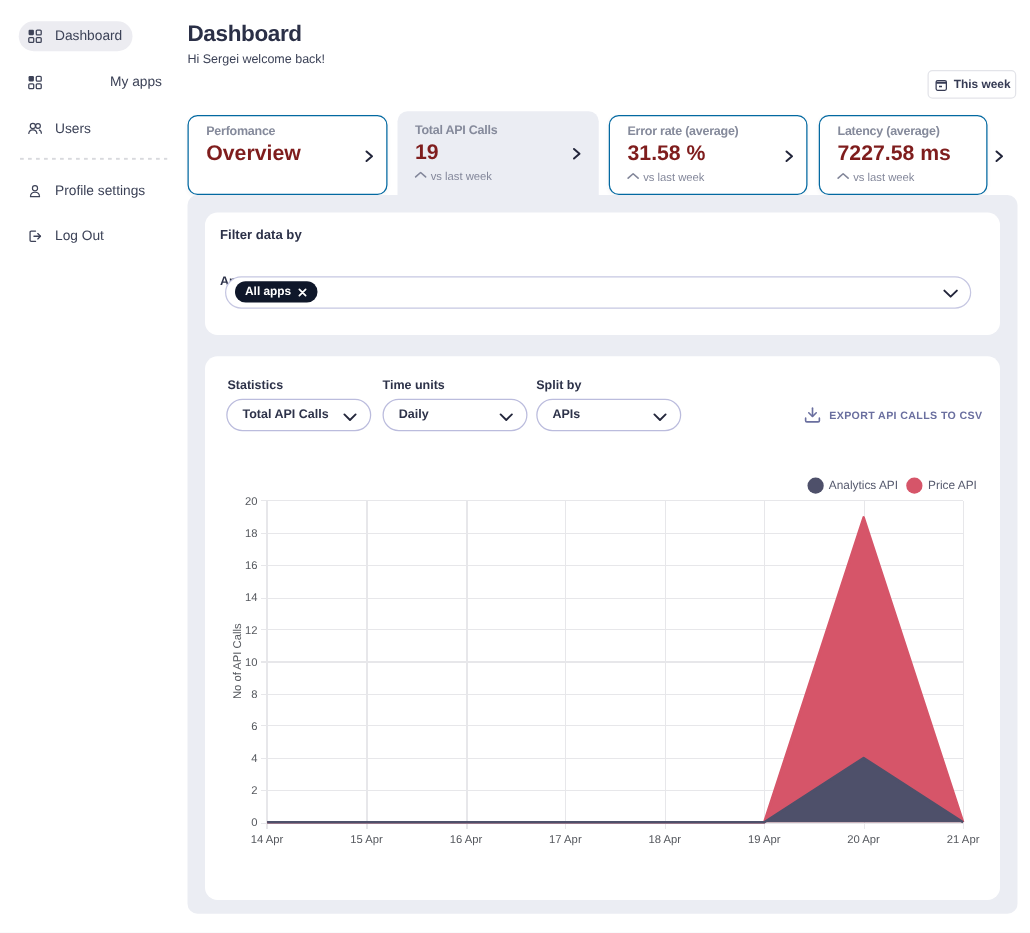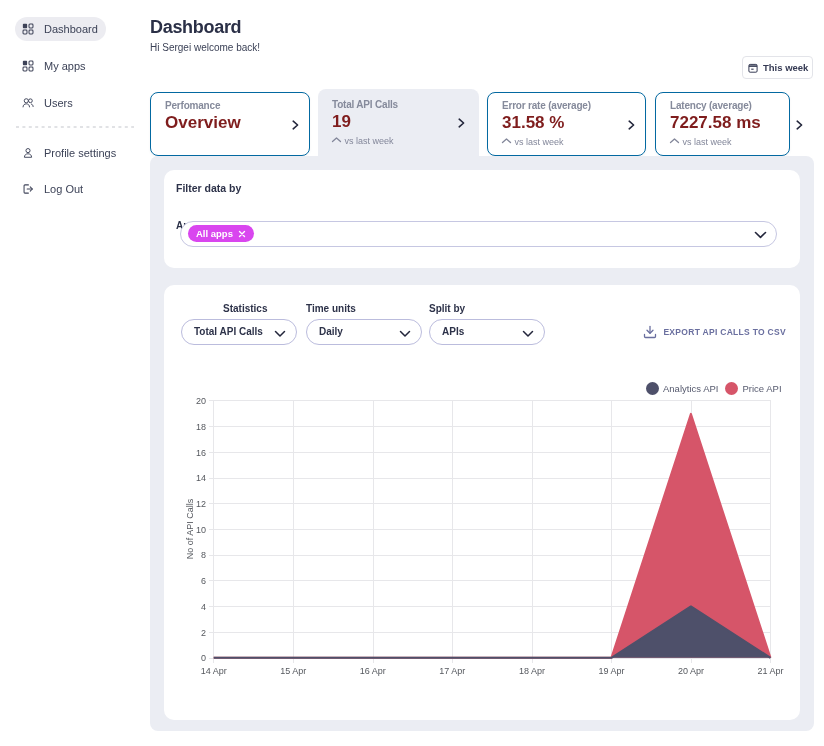--- a/index.html
+++ b/index.html
@@ -31,21 +31,21 @@
 
 
 .panel { position:absolute; left:150px; top:156px; width:664px; height:575px; background:#ebedf3; border-radius:8px; }
 
 
 .card { position:absolute; background:#fff; border-radius:10px; }
 .filter-card { left:164px; top:170px; width:636px; height:98px; }
 .ft { position:absolute; left:12px; top:12px; font-size:10.5px; font-weight:bold; color:#2d3249; }
 .fl { position:absolute; left:12px; top:50px; font-size:10px; font-weight:bold; color:#2d3249; }
 .sel-input { position:absolute; left:16px; top:51px; width:597px; height:26px;  border:1px solid #c6c7e2; border-radius:13px; background:#fff; }
-.chip { position:absolute; left:7px; top:3px; height:17px; background:#d946ef; border-radius:9px; display:flex; align-items:center; padding:0 8px; }
+.chip { position:absolute; left:7px; top:3px; height:17px; background:#0f172a; border-radius:9px; display:flex; align-items:center; padding:0 8px; }
 .chip .t { font-size:9.5px; font-weight:bold; color:#fff; }
 
 
 .stats-card { left:164px; top:285px; width:636px; height:435px; }
 .sl { position:absolute; top:18px; font-size:10px; font-weight:bold; color:#2d3249; }
 .pill { position:absolute; top:34px; height:26px; border:1px solid #bbbcdd; border-radius:13px; background:#fff; }
 .pill .t { position:absolute; left:12px; top:6px; font-size:10px; font-weight:bold; color:#2d3249; white-space:nowrap; }
 .export { position:absolute; right:14px; top:40px; display:flex; align-items:center; white-space:nowrap; }
 .export .t { font-size:8.5px; font-weight:bold; color:#6a6f9f; letter-spacing:0.3px; margin-left:6px; }
 
@@ -60,21 +60,21 @@
   <svg class="ic" viewBox="0 0 14 14">
       <g fill="none" stroke="#3e4358" stroke-width="1.2">
         <rect x="1" y="1" width="5" height="5" rx="1" fill="#3e4358" stroke="none"></rect>
         <rect x="8.2" y="1.2" width="4.6" height="4.6" rx="1"></rect>
         <rect x="1.2" y="8.2" width="4.6" height="4.6" rx="1"></rect>
         <rect x="8.2" y="8.2" width="4.6" height="4.6" rx="1"></rect>
       </g>
     </svg>
   <span class="lb">Dashboard</span>
 </div>
-<div class="nav-item" style="top:54px;">
+<div class="nav-item" style="top:54px;gap:44px;">
   <svg class="ic" viewBox="0 0 14 14">
       <g fill="none" stroke="#3e4358" stroke-width="1.2">
         <rect x="1" y="1" width="5" height="5" rx="1" fill="#3e4358" stroke="none"></rect>
         <rect x="8.2" y="1.2" width="4.6" height="4.6" rx="1"></rect>
         <rect x="1.2" y="8.2" width="4.6" height="4.6" rx="1"></rect>
         <rect x="8.2" y="8.2" width="4.6" height="4.6" rx="1"></rect>
       </g>
     </svg>
   <span class="lb">My apps</span>
 </div>
@@ -176,21 +176,21 @@
           <path d="M1.5 1.5 L6.5 6.5 M6.5 1.5 L1.5 6.5" stroke="#fff" stroke-width="1.4" stroke-linecap="round"></path>
         </svg>
     </div>
     <svg style="position:absolute; right:9px; top:9px;" width="13" height="8" viewBox="0 0 13 8">
         <path d="M1.5 1.5 L6.5 6.3 L11.5 1.5" fill="none" stroke="#23263b" stroke-width="1.6" stroke-linecap="round" stroke-linejoin="round"></path>
       </svg>
   </div>
 </div>
 
 <div class="card stats-card">
-  <div class="sl" style="left:18px;margin-left:41px;">Statistics</div>
+  <div class="sl" style="left:18px;">Statistics</div>
   <div class="sl" style="left:142px;">Time units</div>
   <div class="sl" style="left:265px;">Split by</div>
 
   <div class="pill" style="left:17px; width:116px;">
     <span class="t">Total API Calls</span>
     <svg style="position:absolute; right:10px; top:10px;" width="12" height="8" viewBox="0 0 12 8">
         <path d="M1.5 1.5 L6 6 L10.5 1.5" fill="none" stroke="#23263b" stroke-width="1.5" stroke-linecap="round" stroke-linejoin="round"></path>
       </svg>
   </div>
   <div class="pill" style="left:142px; width:116px;">

